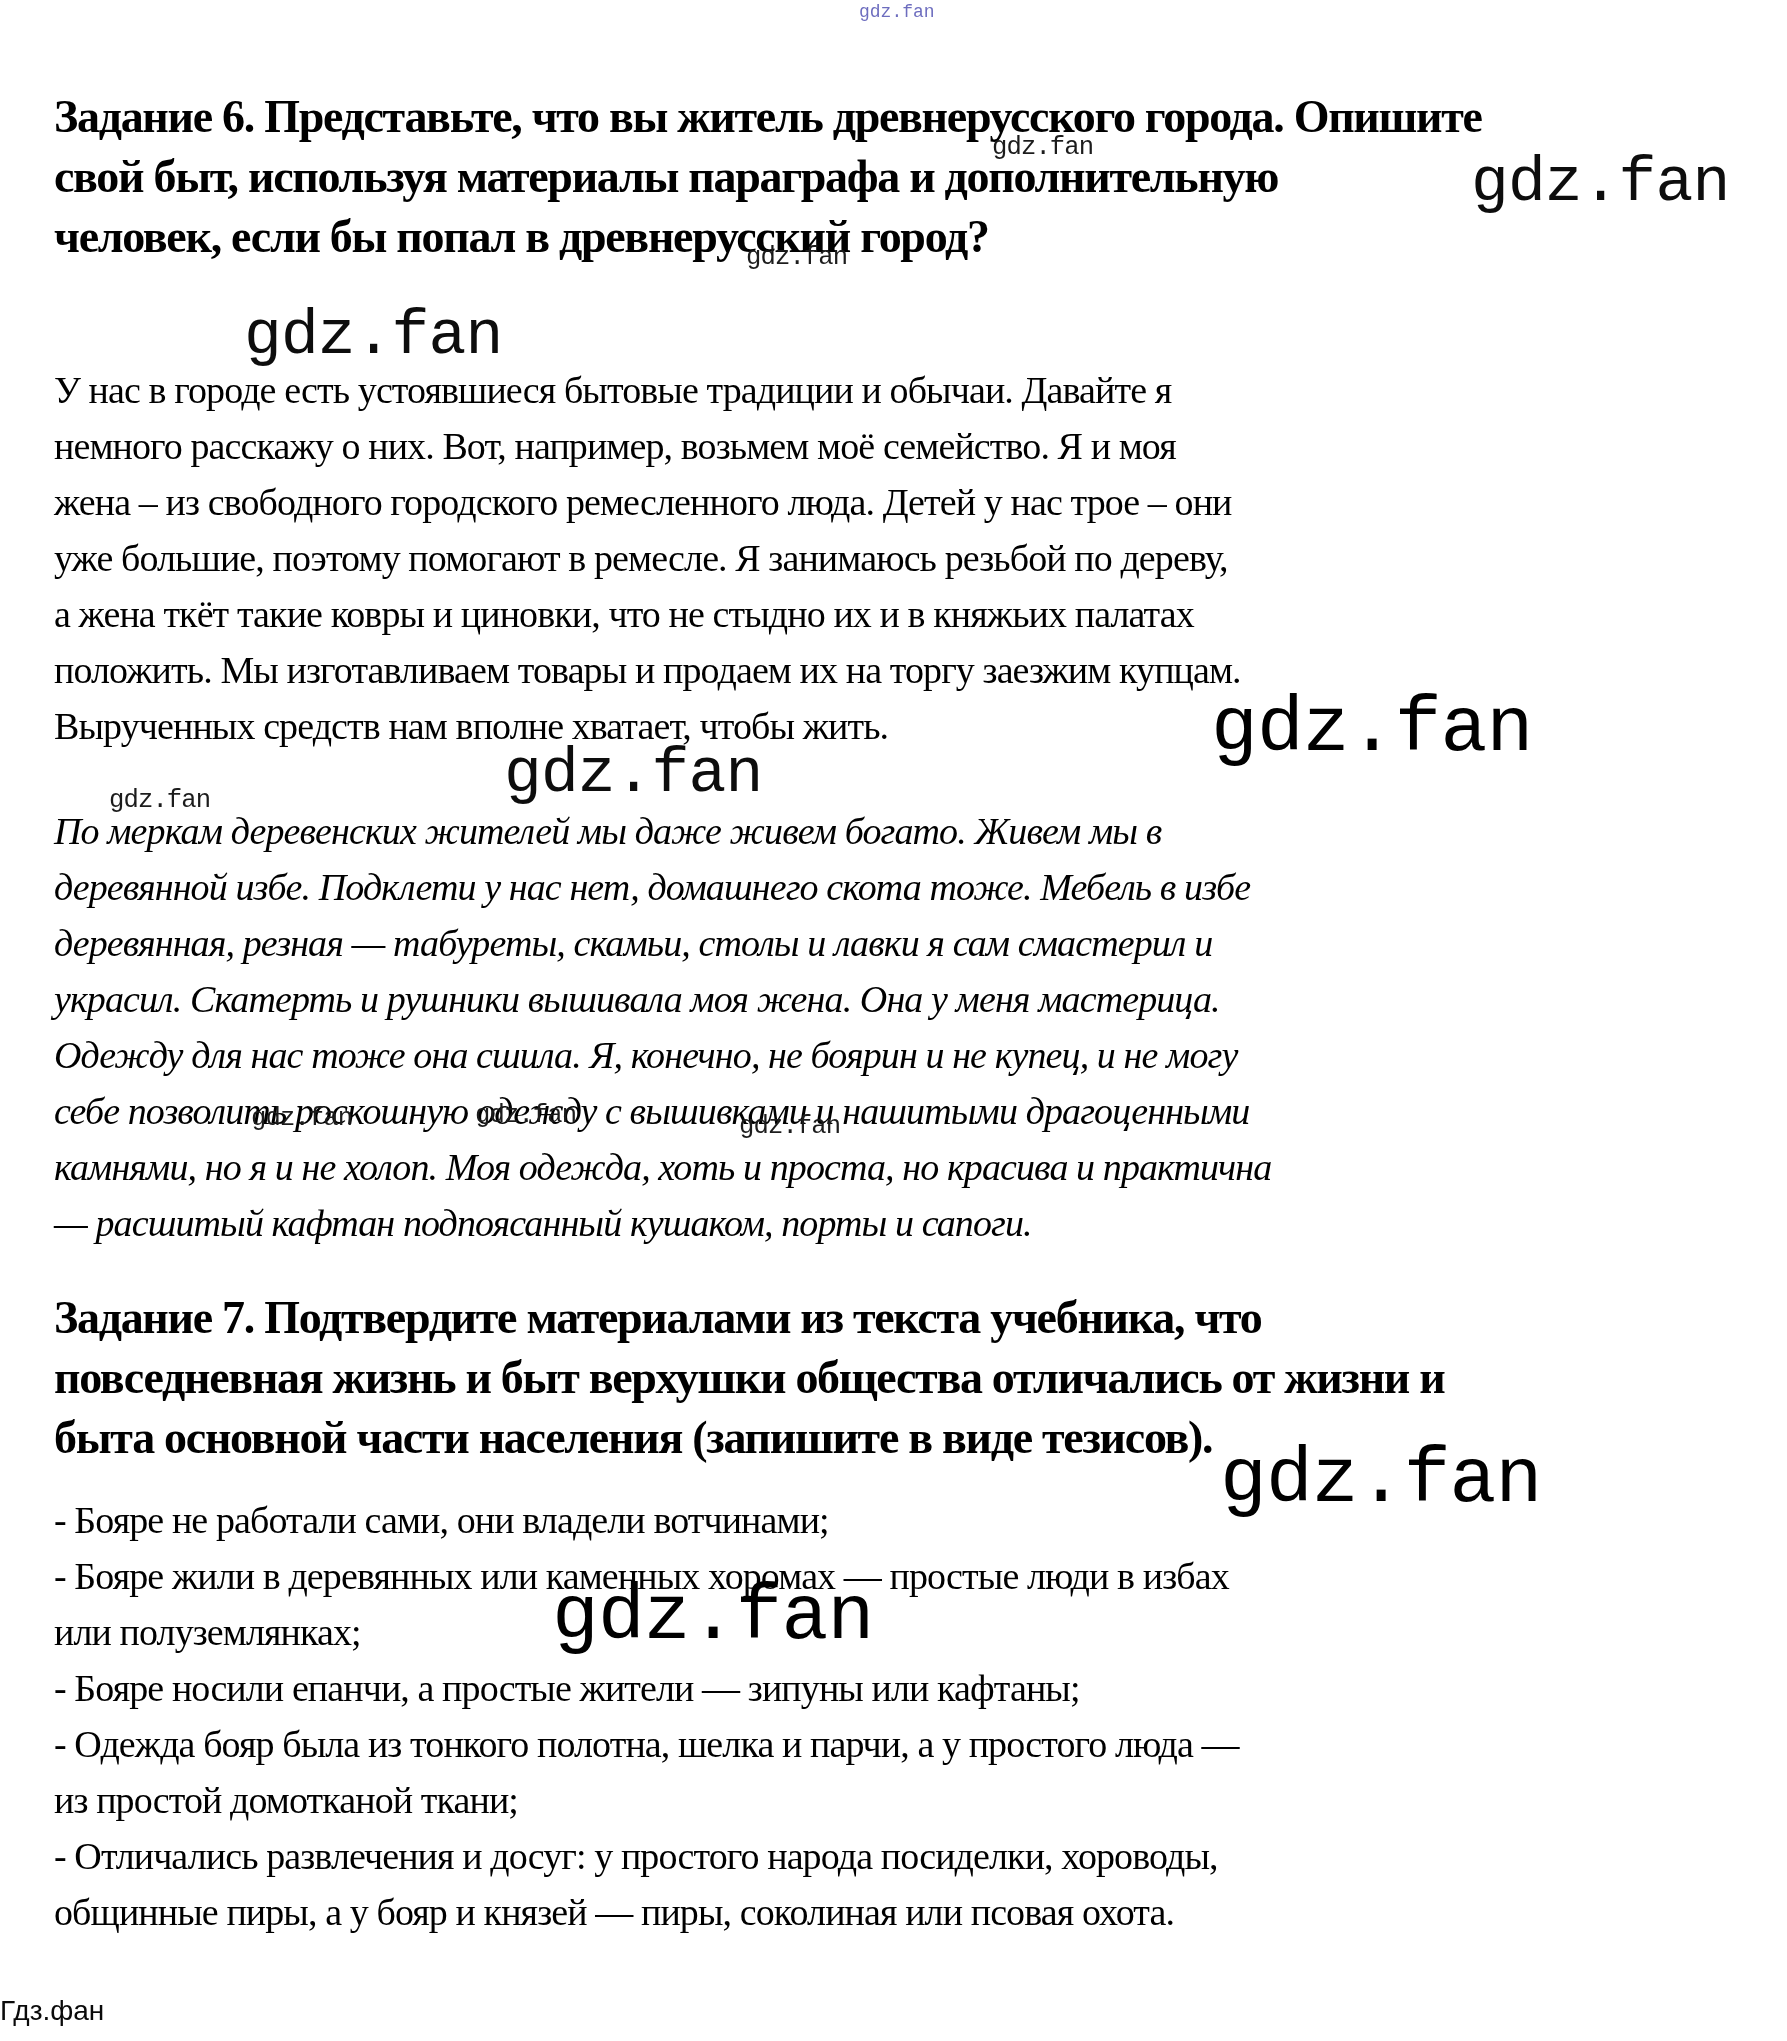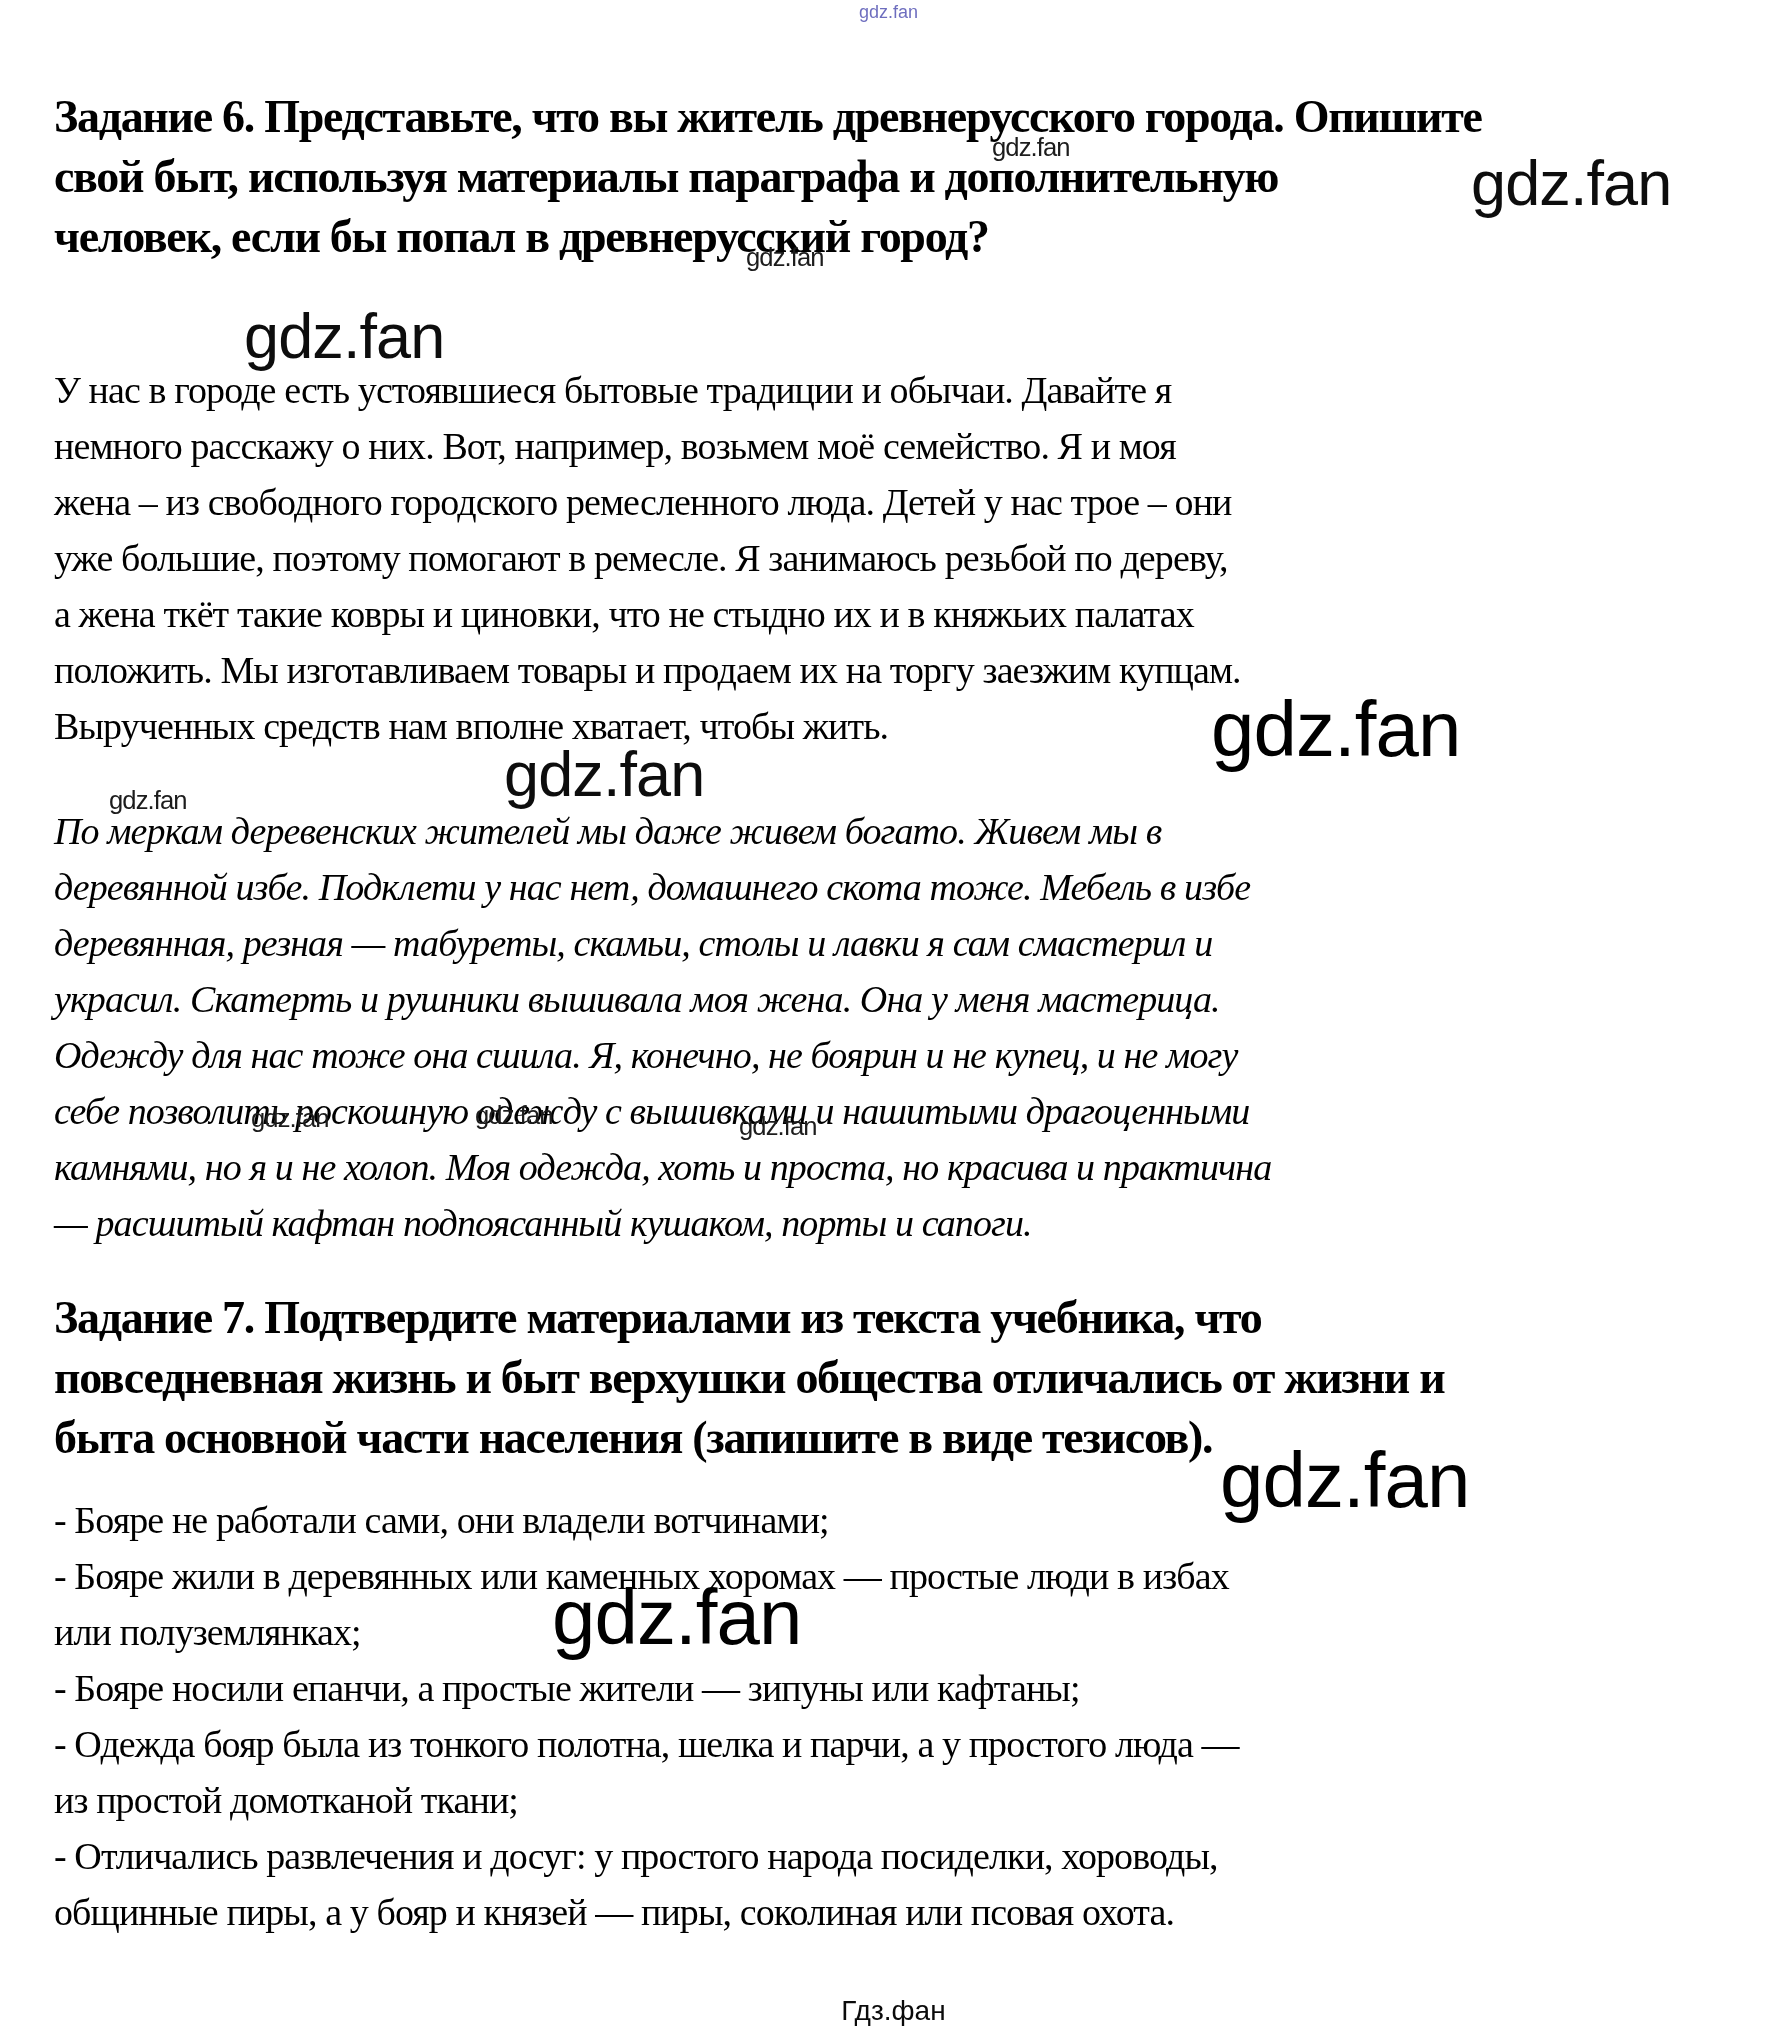--- a/index.html
+++ b/index.html
@@ -30,40 +30,40 @@
     letter-spacing: -1.3px;
   }
   .b-line {
     font-weight: normal;
     font-size: 38px;
     line-height: 56px;
     letter-spacing: -0.9px;
   }
   .wm {
     position: absolute;
-    font-family: Liberation Sans, sans-serif;
+    font-family: Liberation Mono, monospace;
     line-height: 1;
     white-space: nowrap;
     letter-spacing: -0.9px;
   }
   .wm-sm { font-size: 25.6px; color: #1c1c1c; }
   .wm-md { font-size: 63px; color: #0d0d0d; }
   .wm-lg { font-size: 78px; color: #000000; }
   .wm-blue {
     font-size: 18px;
     color: #5e5eb8;
     opacity: 0.9;
     letter-spacing: 0;
   }
   .footer {
     position: absolute;
     left: 0;
     width: 100%;
     top: 1995px;
-    text-align: center;
+    text-align: left;
     font-family: "Liberation Sans", sans-serif;
     font-size: 28px;
     color: #0a0a0a;
     letter-spacing: 0;
   }
 </style>
 </head>
 <body>
 
 <div class="page">

